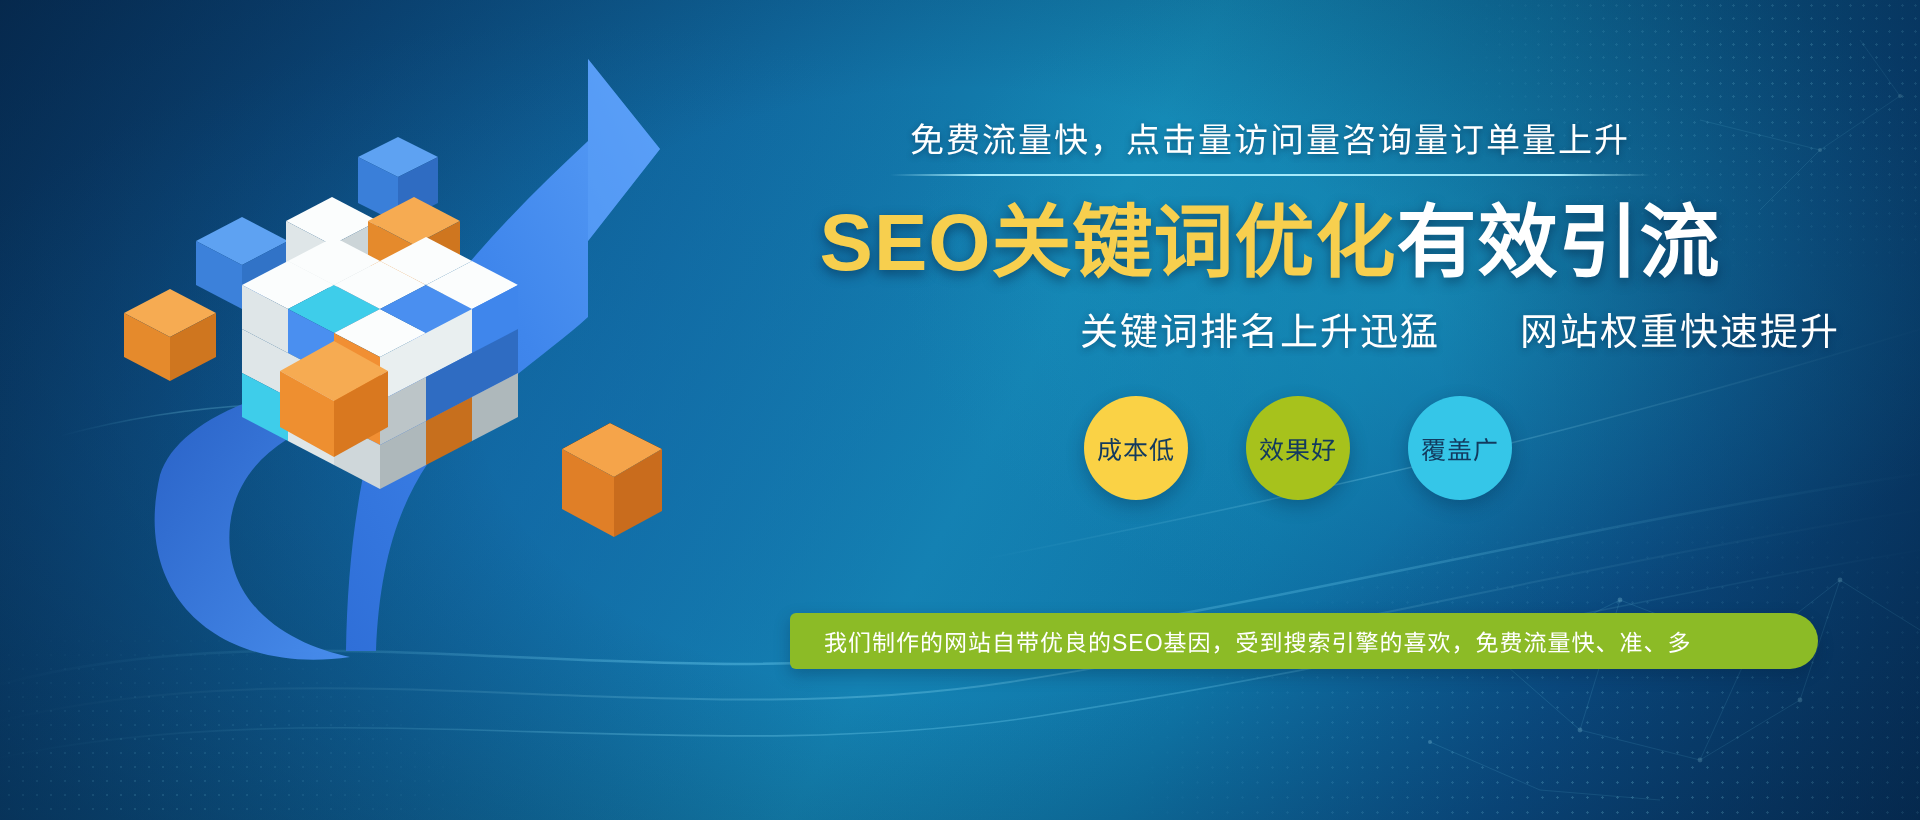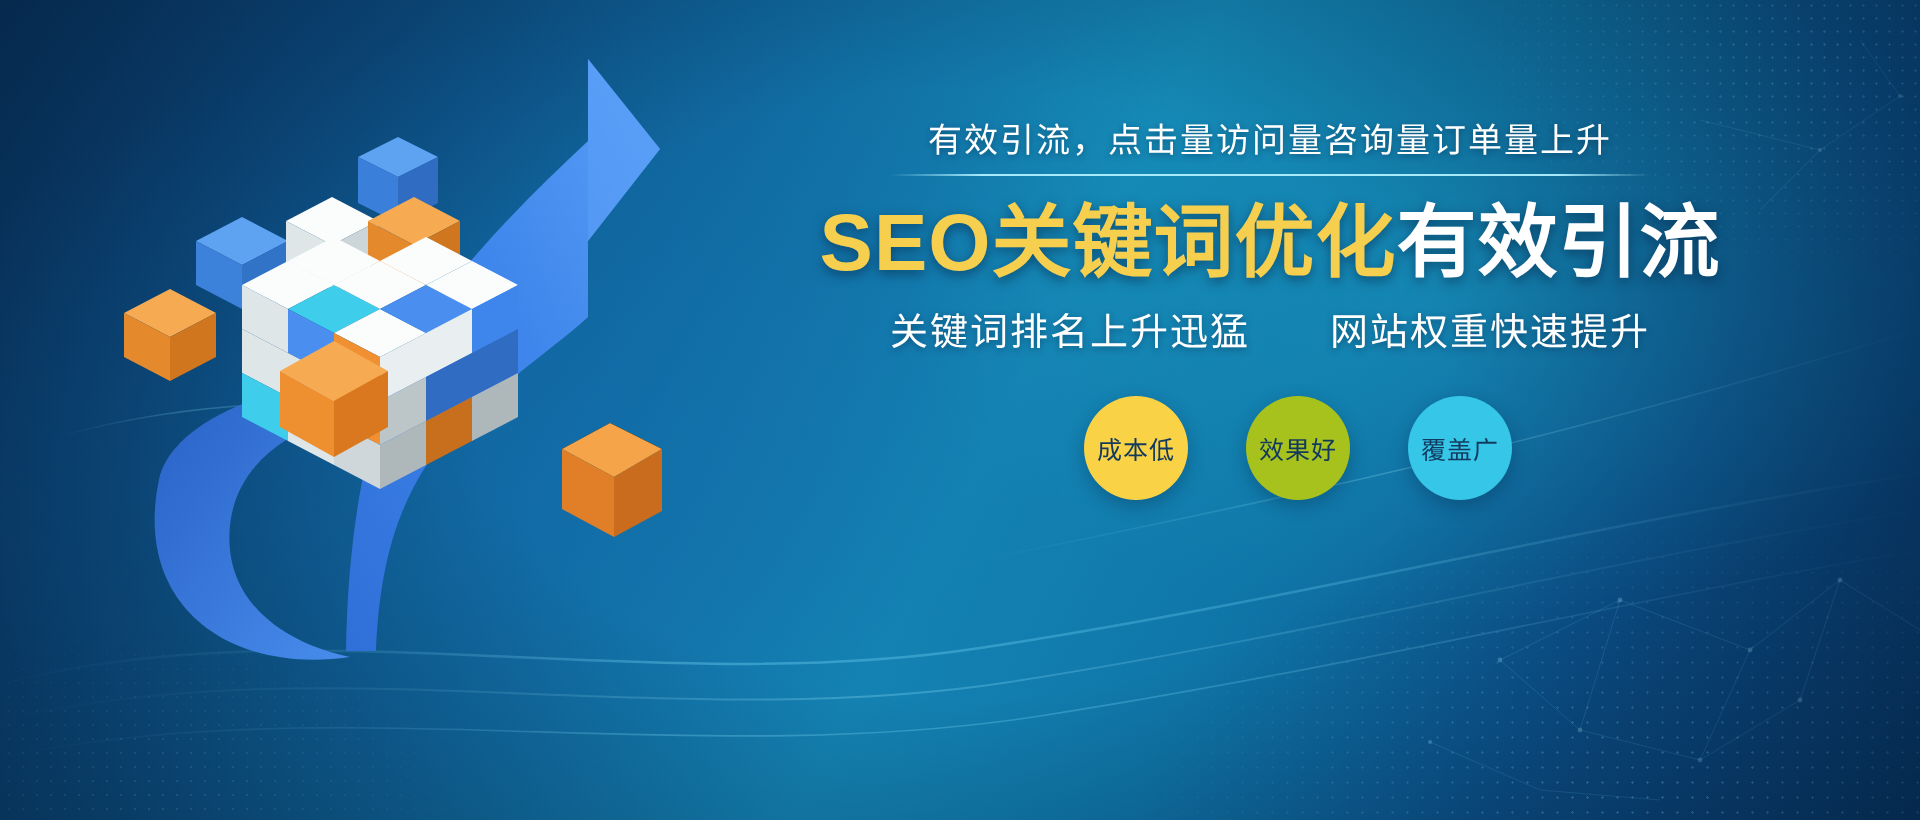--- a/index.html
+++ b/index.html
@@ -58,21 +58,21 @@
     background:linear-gradient(90deg,rgba(150,230,255,0) 0%,rgba(175,240,255,.95) 12%,rgba(175,240,255,.95) 88%,rgba(150,230,255,0) 100%);
   }
   .headline{
     margin-top:22px;text-align:center;white-space:nowrap;
     font-size:80px;font-weight:bold;line-height:1.12;letter-spacing:1px;
     text-shadow:0 4px 12px rgba(0,26,55,.5);
   }
   .headline .gold{color:#f7cf4e;}
   .headline .white{color:#ffffff;}
   .subline{
-    margin-top:14px;text-align:center;color:#ffffff;white-space:nowrap;
+    margin-top:14px;text-align:right;color:#ffffff;white-space:nowrap;
     font-size:38px;font-weight:400;letter-spacing:2px;
     text-shadow:0 2px 7px rgba(0,30,60,.45);
   }
   .badges{
     margin-top:40px;display:flex;justify-content:center;align-items:center;gap:58px;
     padding-left:56px;
   }
   .badge{
     width:104px;height:104px;border-radius:50%;
     display:flex;align-items:center;justify-content:center;
@@ -249,28 +249,31 @@
         <g>
           <path d="M190,326 L244,296 L298,326 L244,356 Z" fill="#f6ab52"></path>
           <path d="M190,326 L244,356 L244,412 L190,382 Z" fill="#ee8f30"></path>
           <path d="M298,326 L244,356 L244,412 L298,382 Z" fill="#d9781f"></path>
         </g>
       </g>
     </svg>
   </div>
 
   <div class="content">
-    <div class="tagline">有效引流，点击量访问量咨询量订单量上升</div>
+    <div class="tagline">免费流量快，点击量访问量咨询量订单量上升</div>
     <div class="rule"></div>
     <div class="headline">
       <span class="gold">SEO关键词优化</span><span class="white">有效引流</span>
     </div>
     <div class="subline">关键词排名上升迅猛　　网站权重快速提升</div>
 
     <div class="badges">
       <div class="badge yellow">成本低</div>
       <div class="badge green">效果好</div>
       <div class="badge cyan">覆盖广</div>
     </div>
   </div>
 
+  <div class="ribbon">
+    <span class="ribbon-text">我们制作的网站自带优良的SEO基因，受到搜索引擎的喜欢，免费流量快、准、多</span>
+  </div>
 
 </div>
 
 </body></html>

